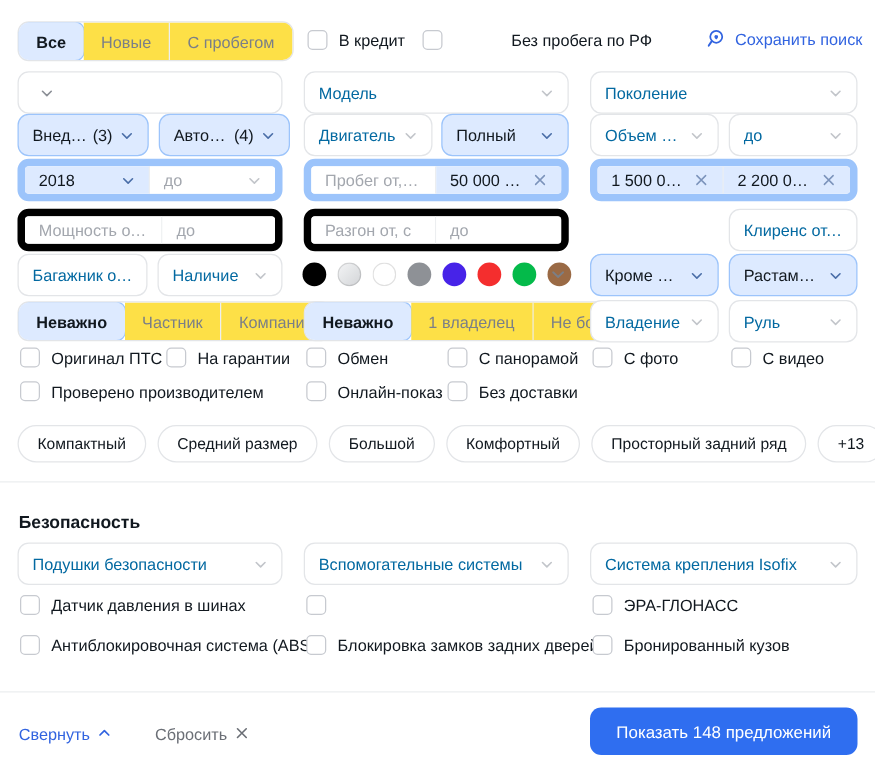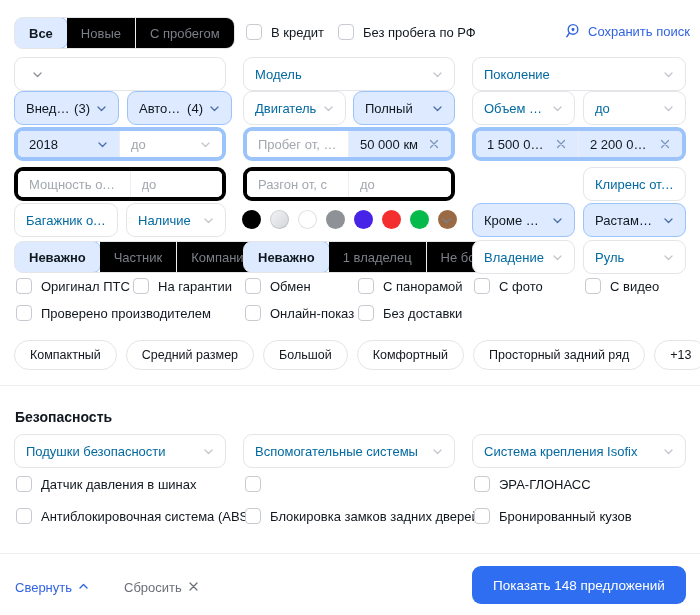--- a/index.html
+++ b/index.html
@@ -26,21 +26,21 @@
   }
   .seg-item {
     display: flex; align-items: center; justify-content: center;
     padding: 0 14px;
     font-size: 13px;
     color: #7b7f87;
     border-right: 1px solid #eceef0;
     height: 100%;
     white-space: nowrap;
     cursor: pointer;
-    background: #000000;
+    background: #fde047;
   }
   .seg-item:last-child { border-right: none; }
   .seg-item.active {
     background: #ddeaff;
     color: #11181f;
     font-weight: 600;
     border: 1px solid #9cc4fb;
     border-radius: 8px;
     margin: -1px;
     height: 32px;
@@ -72,21 +72,21 @@
     width: 11px; height: 11px;
     flex: 0 0 auto;
     display: inline-block;
   }
   .chev svg { display: block; }
 
   
   .pair {
     display: flex;
     height: 34px;
-    border: 4px solid #000000;
+    border: 6px solid #000000;
     border-radius: 9px;
     background: #fff;
     overflow: hidden;
   }
   .pair > .cell {
     display: flex; align-items: center;
     padding: 0 11px;
     font-size: 13px;
     color: #11181f;
     border-right: 1px solid #eceef0;
@@ -201,21 +201,21 @@
           <span>С пробегом</span>
         </div>
     </div>
   </div>
 
   <div class="abs cb" style="left:246px; top:24px;">
     <span class="box"></span>
     <span class="lbl">В кредит</span>
   </div>
 
-  <div class="abs cb" style="left:338px; top:24px;">
+  <div class="abs cb" style="left:338px; top:24px;gap:46px;">
     <span class="box"></span>
     <span class="lbl">Без пробега по РФ</span>
   </div>
 
   <div class="abs link" style="left:566px; top:23px;">
     <span style="display:inline-flex;">
       <svg width="16" height="16" viewBox="0 0 16 16" fill="none">
         <circle cx="7" cy="6.4" r="4.8" stroke="#3264e0" stroke-width="1.4"></circle>
         <line x1="3.3" y1="10.1" x2="0.9" y2="13.6" stroke="#3264e0" stroke-width="1.6" stroke-linecap="round"></line>
         <path d="M7 8.6 C5.2 7.2 5.1 5.6 6.2 5.1 C6.8 4.8 7 5.3 7 5.3 C7 5.3 7.2 4.8 7.8 5.1 C8.9 5.6 8.8 7.2 7 8.6 Z" fill="#3264e0"></path>

